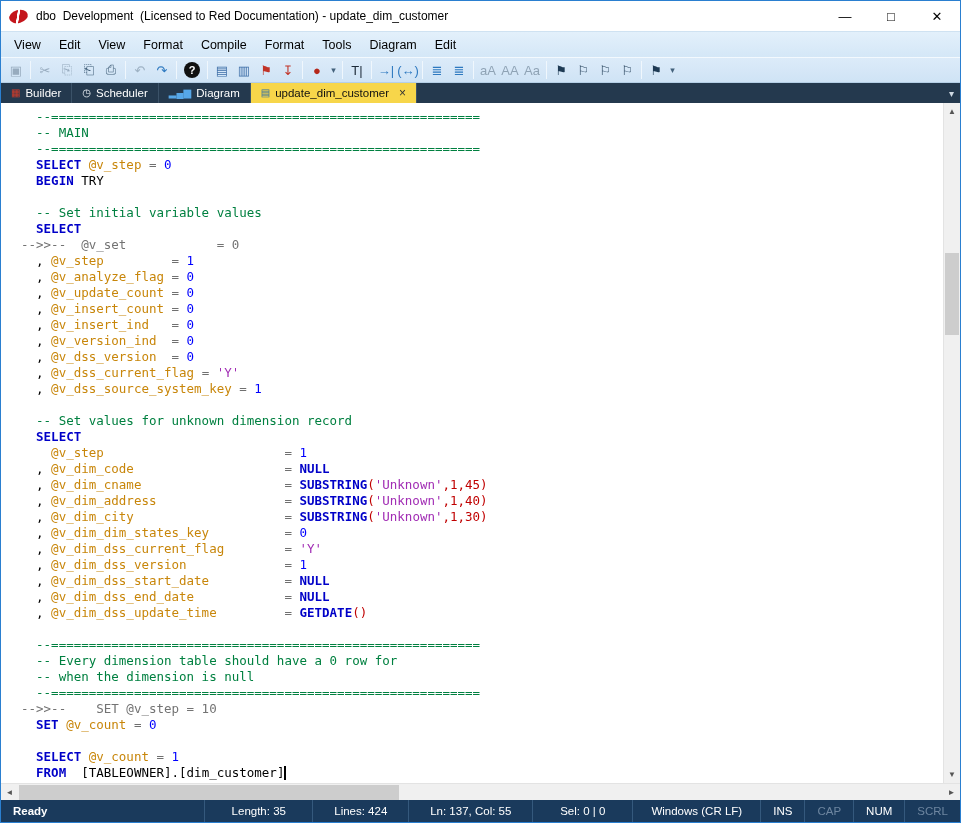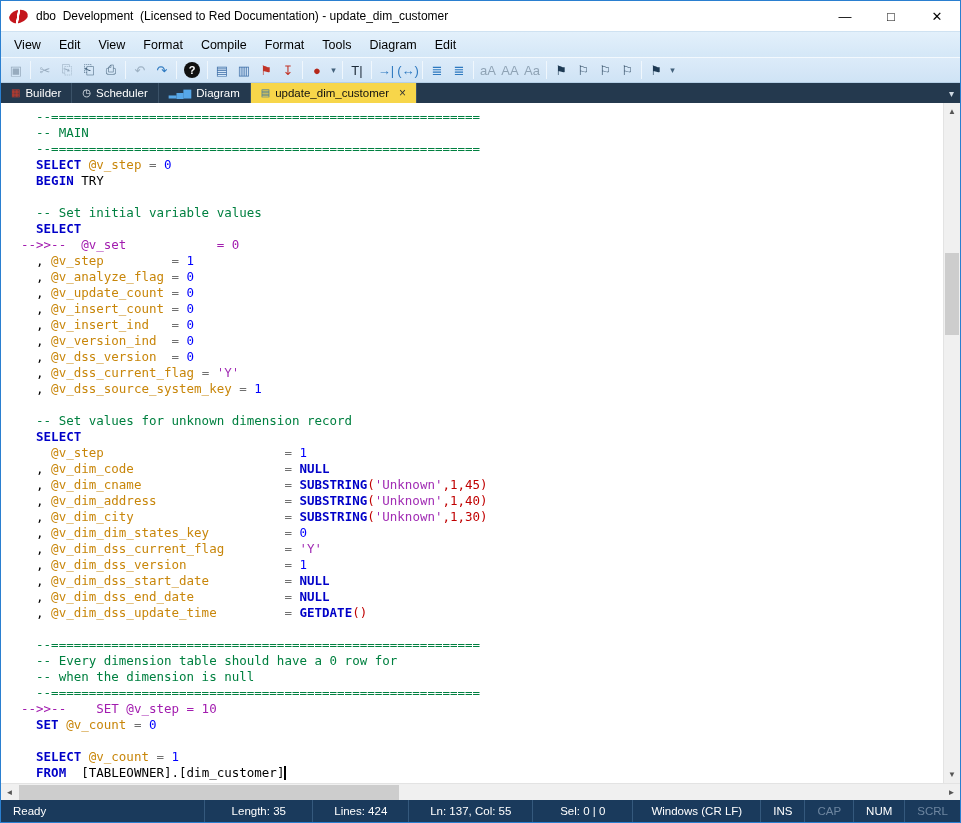--- a/index.html
+++ b/index.html
@@ -55,21 +55,21 @@
           font-size:12.5px; line-height:16px; white-space:pre; overflow:hidden;
           color:#000; }
   .code-line { height:16px; }
   .tok-c { color:#008040; }
   .tok-k { color:#0000C8; font-weight:bold; }
   .tok-v { color:#C8860A; }
   .tok-s { color:#A12CB4; }
   .tok-n { color:#0000FF; }
   .tok-o { color:#707070; }
   .tok-p { color:#000000; }
-  .tok-m { color:#a21caf;margin-top:7px; }
+  .tok-m { color:#737373;margin-top:7px; }
   .tok-r { color:#C00000; }
   .caret { display:inline-block; width:1.5px; height:14px; background:#000;
            vertical-align:text-bottom; }
 
   
   .vscroll { flex:0 0 17px; background:#f0f0f0; border-left:1px solid #e3e3e3;
              position:relative; }
   .varrow { height:17px; display:flex; align-items:center; justify-content:center;
             font-size:8px; color:#555; }
   .varrow.down { position:absolute; bottom:0; left:0; right:0; }
@@ -81,21 +81,21 @@
             align-items:center; justify-content:center; font-size:8px; color:#555; }
   .harrow.left { left:0; } .harrow.right { right:0; }
   .hthumb { position:absolute; left:18px; top:1px; height:15px; width:380px;
             background:#cdcdcd; }
 
   
   .statusbar { height:22px; flex:0 0 22px; background:#1a3a5c; color:#fff;
                display:flex; align-items:stretch; font-size:11.5px; }
   .status-section { display:flex; align-items:center; justify-content:center;
                     padding:0 12px; border-left:1px solid #35597d; white-space:pre; }
-  .status-section.grow { flex:1; justify-content:flex-start; border-left:none; }
+  .status-section.grow { flex:1; justify-content:flex-start; border-left:none;font-weight:bold; }
   .status-section.off { color:#6e86a0; }
   [data-name="status-length"]   { min-width:108px; }
   [data-name="status-lines"]    { min-width:96px; }
   [data-name="status-position"] { min-width:124px; }
   [data-name="status-selection"]{ min-width:100px; }
   [data-name="status-eol"]      { min-width:128px; }
   [data-name="status-ins"], [data-name="status-cap"],
   [data-name="status-num"], [data-name="status-scrl"] { min-width:40px; }
 </style>
 </head>

